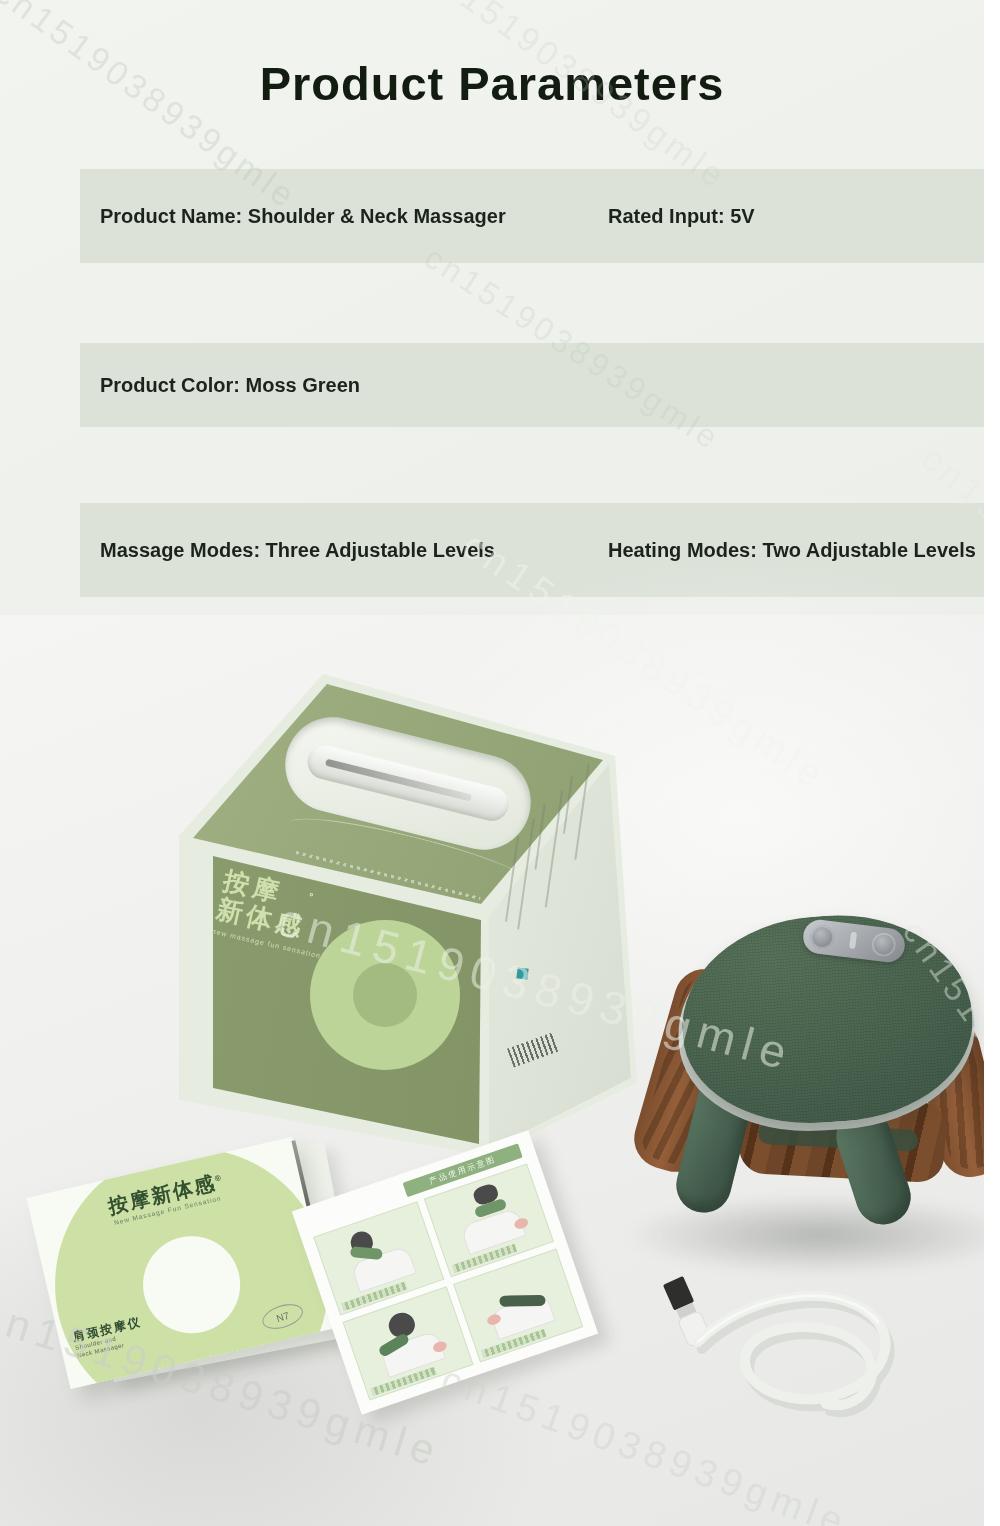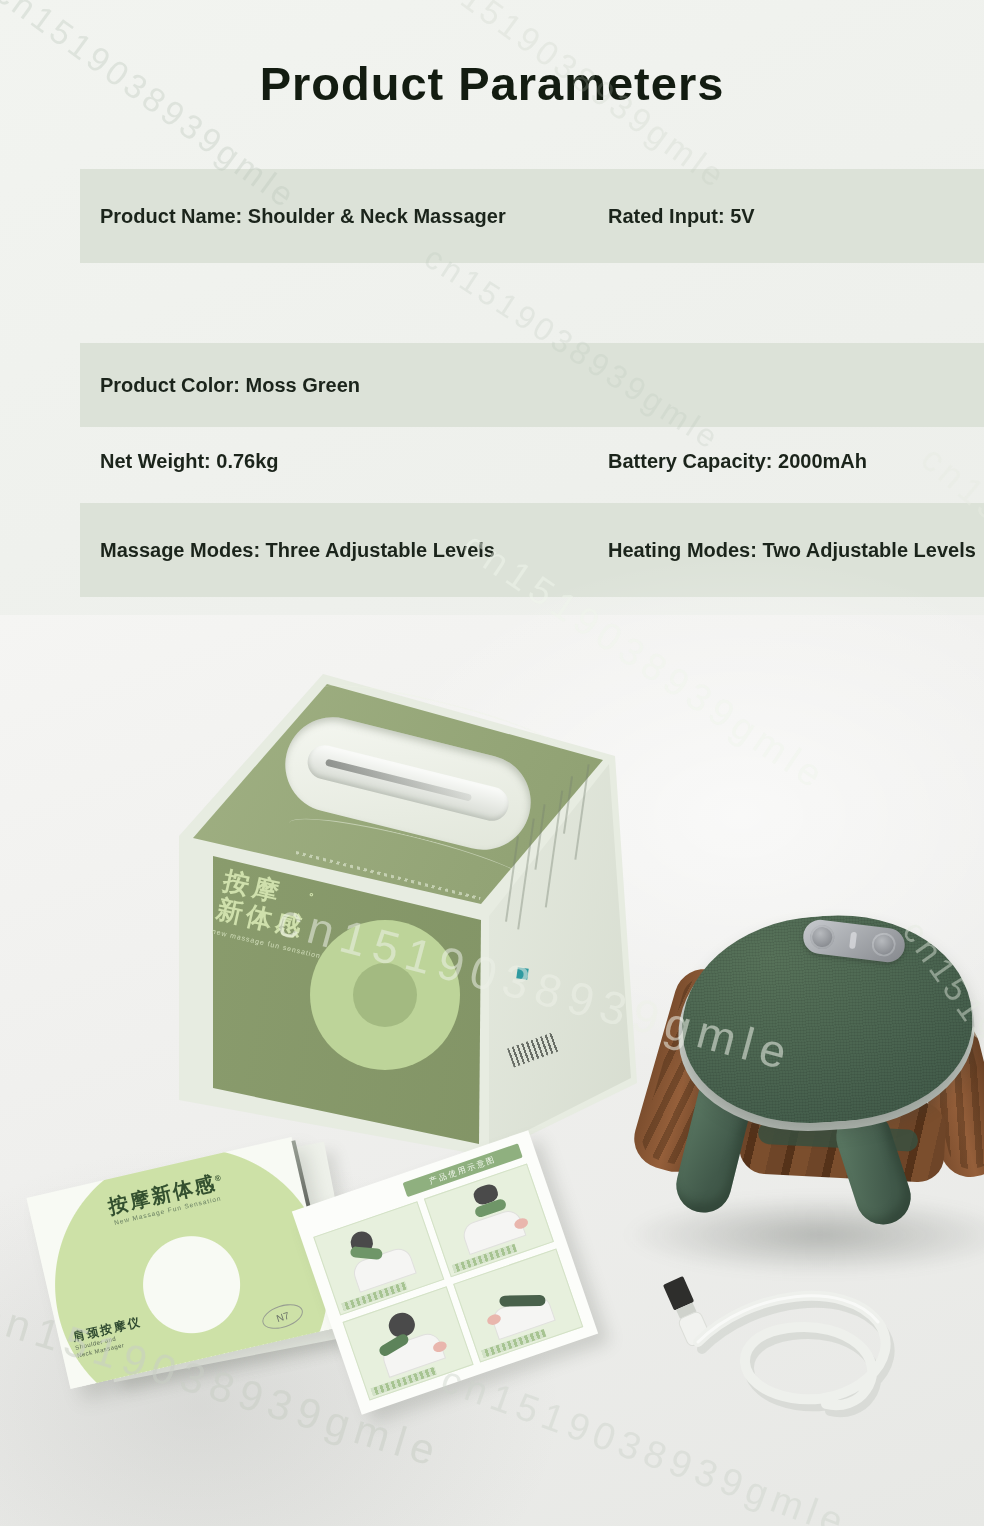--- a/index.html
+++ b/index.html
@@ -153,24 +153,20 @@
 
   <h1 class="title">Product Parameters</h1>
 
   <div class="spec-row banded r1">
     <span class="cell l">Product Name: Shoulder &amp; Neck Massager</span>
     <span class="cell r">Rated Input: 5V</span>
   </div>
   <div class="spec-row banded r3">
     <span class="cell l">Product Color: Moss Green</span>
   </div>
-  <div class="spec-row r4">
-    <span class="cell l">Net Weight: 0.76kg</span>
-    <span class="cell r">Battery Capacity: 2000mAh</span>
-  </div>
   <div class="spec-row banded r5">
     <span class="cell l">Massage Modes: Three Adjustable Levels</span>
     <span class="cell r">Heating Modes: Two Adjustable Levels</span>
   </div>
 
   <div class="photo">
     <div class="glow-tr"></div>
     <div class="shade-bl"></div>
 
     <div class="box">

